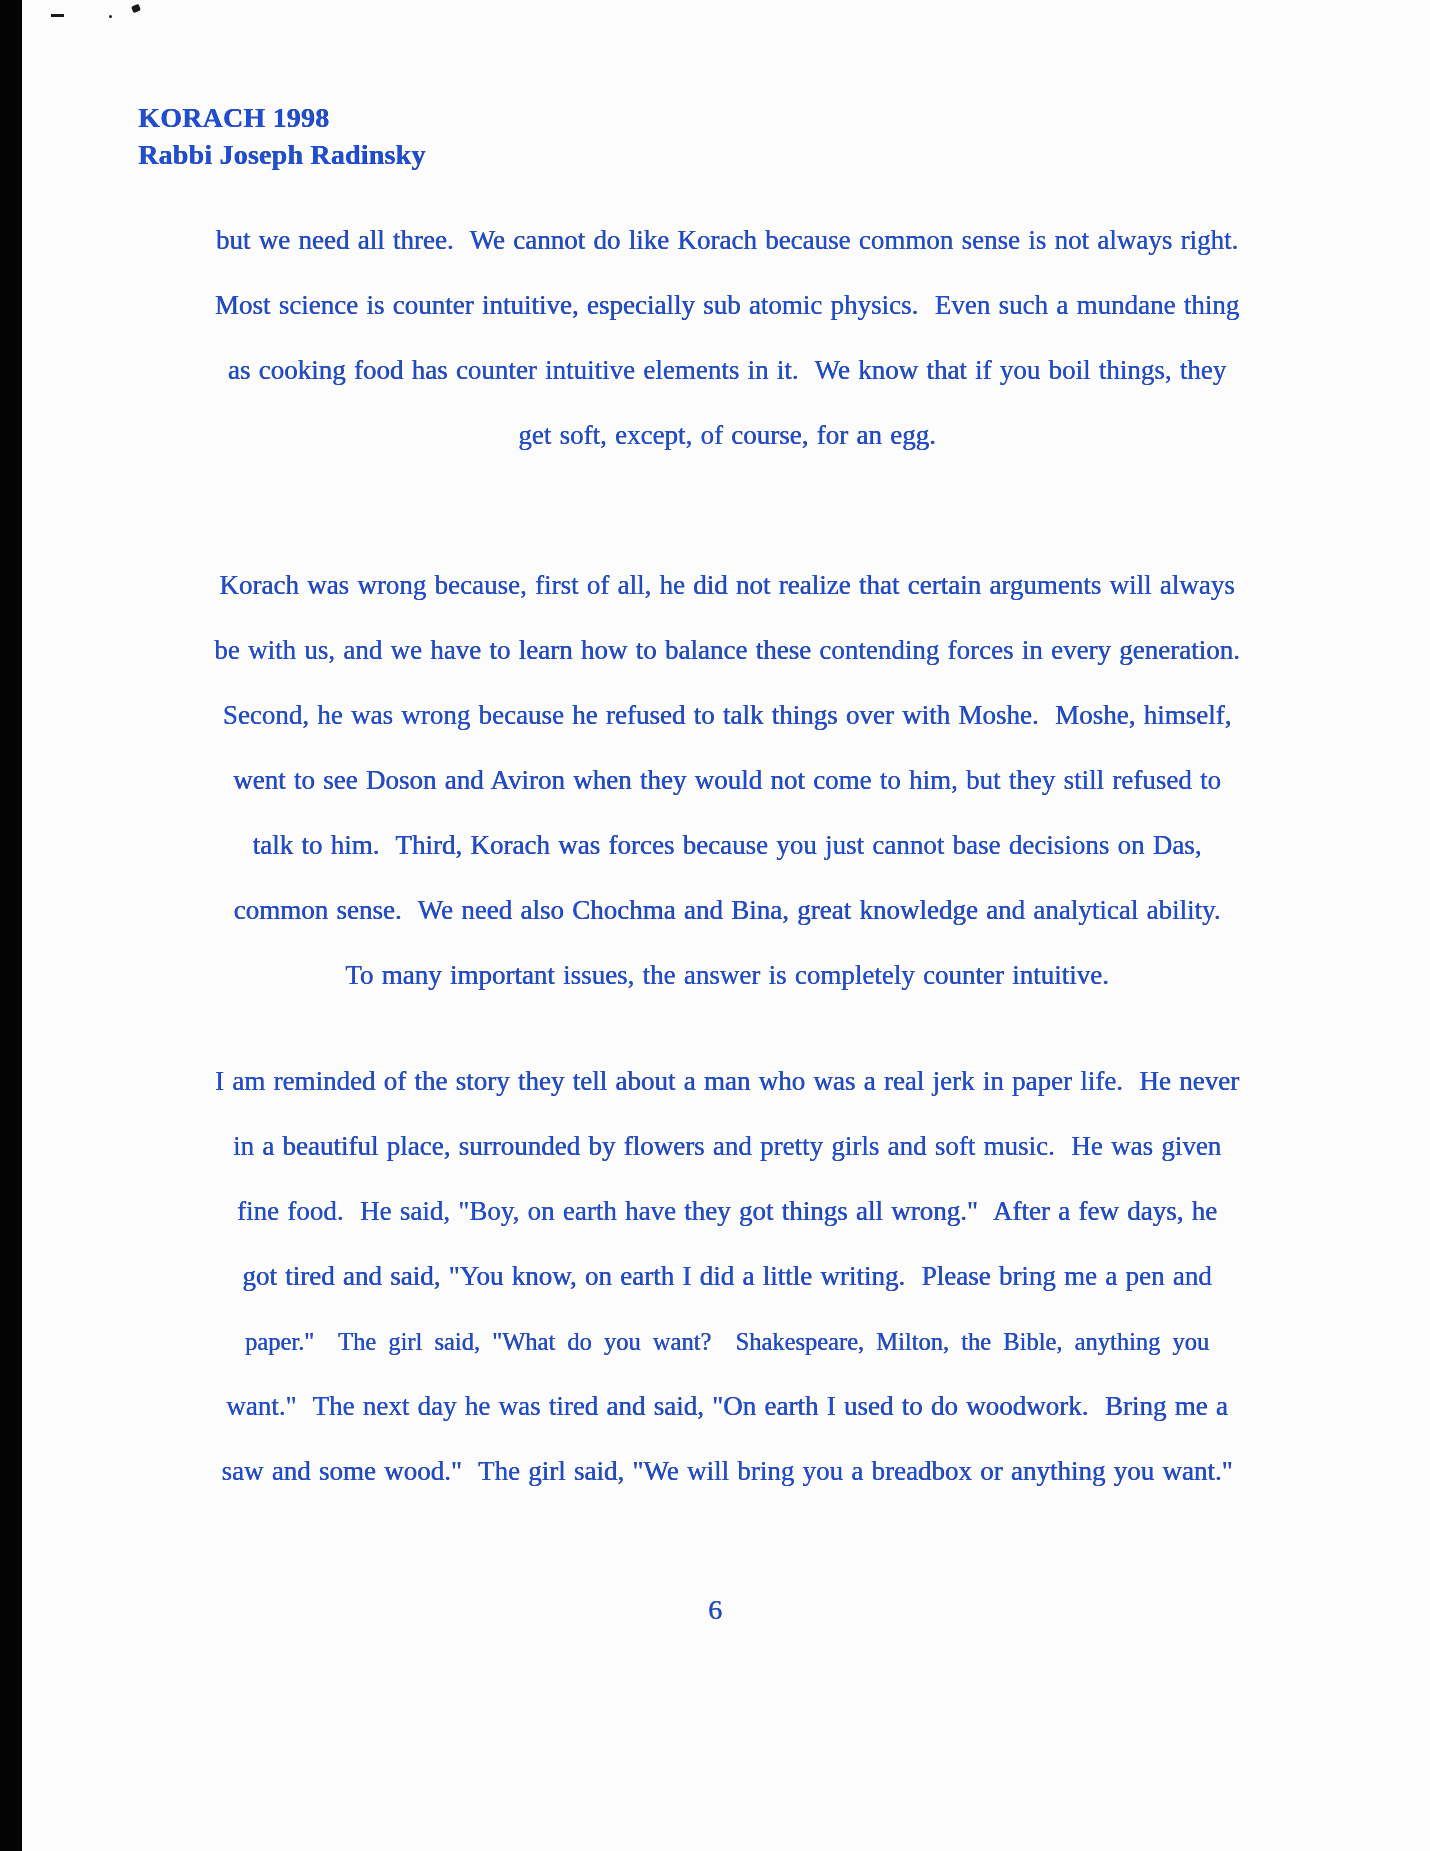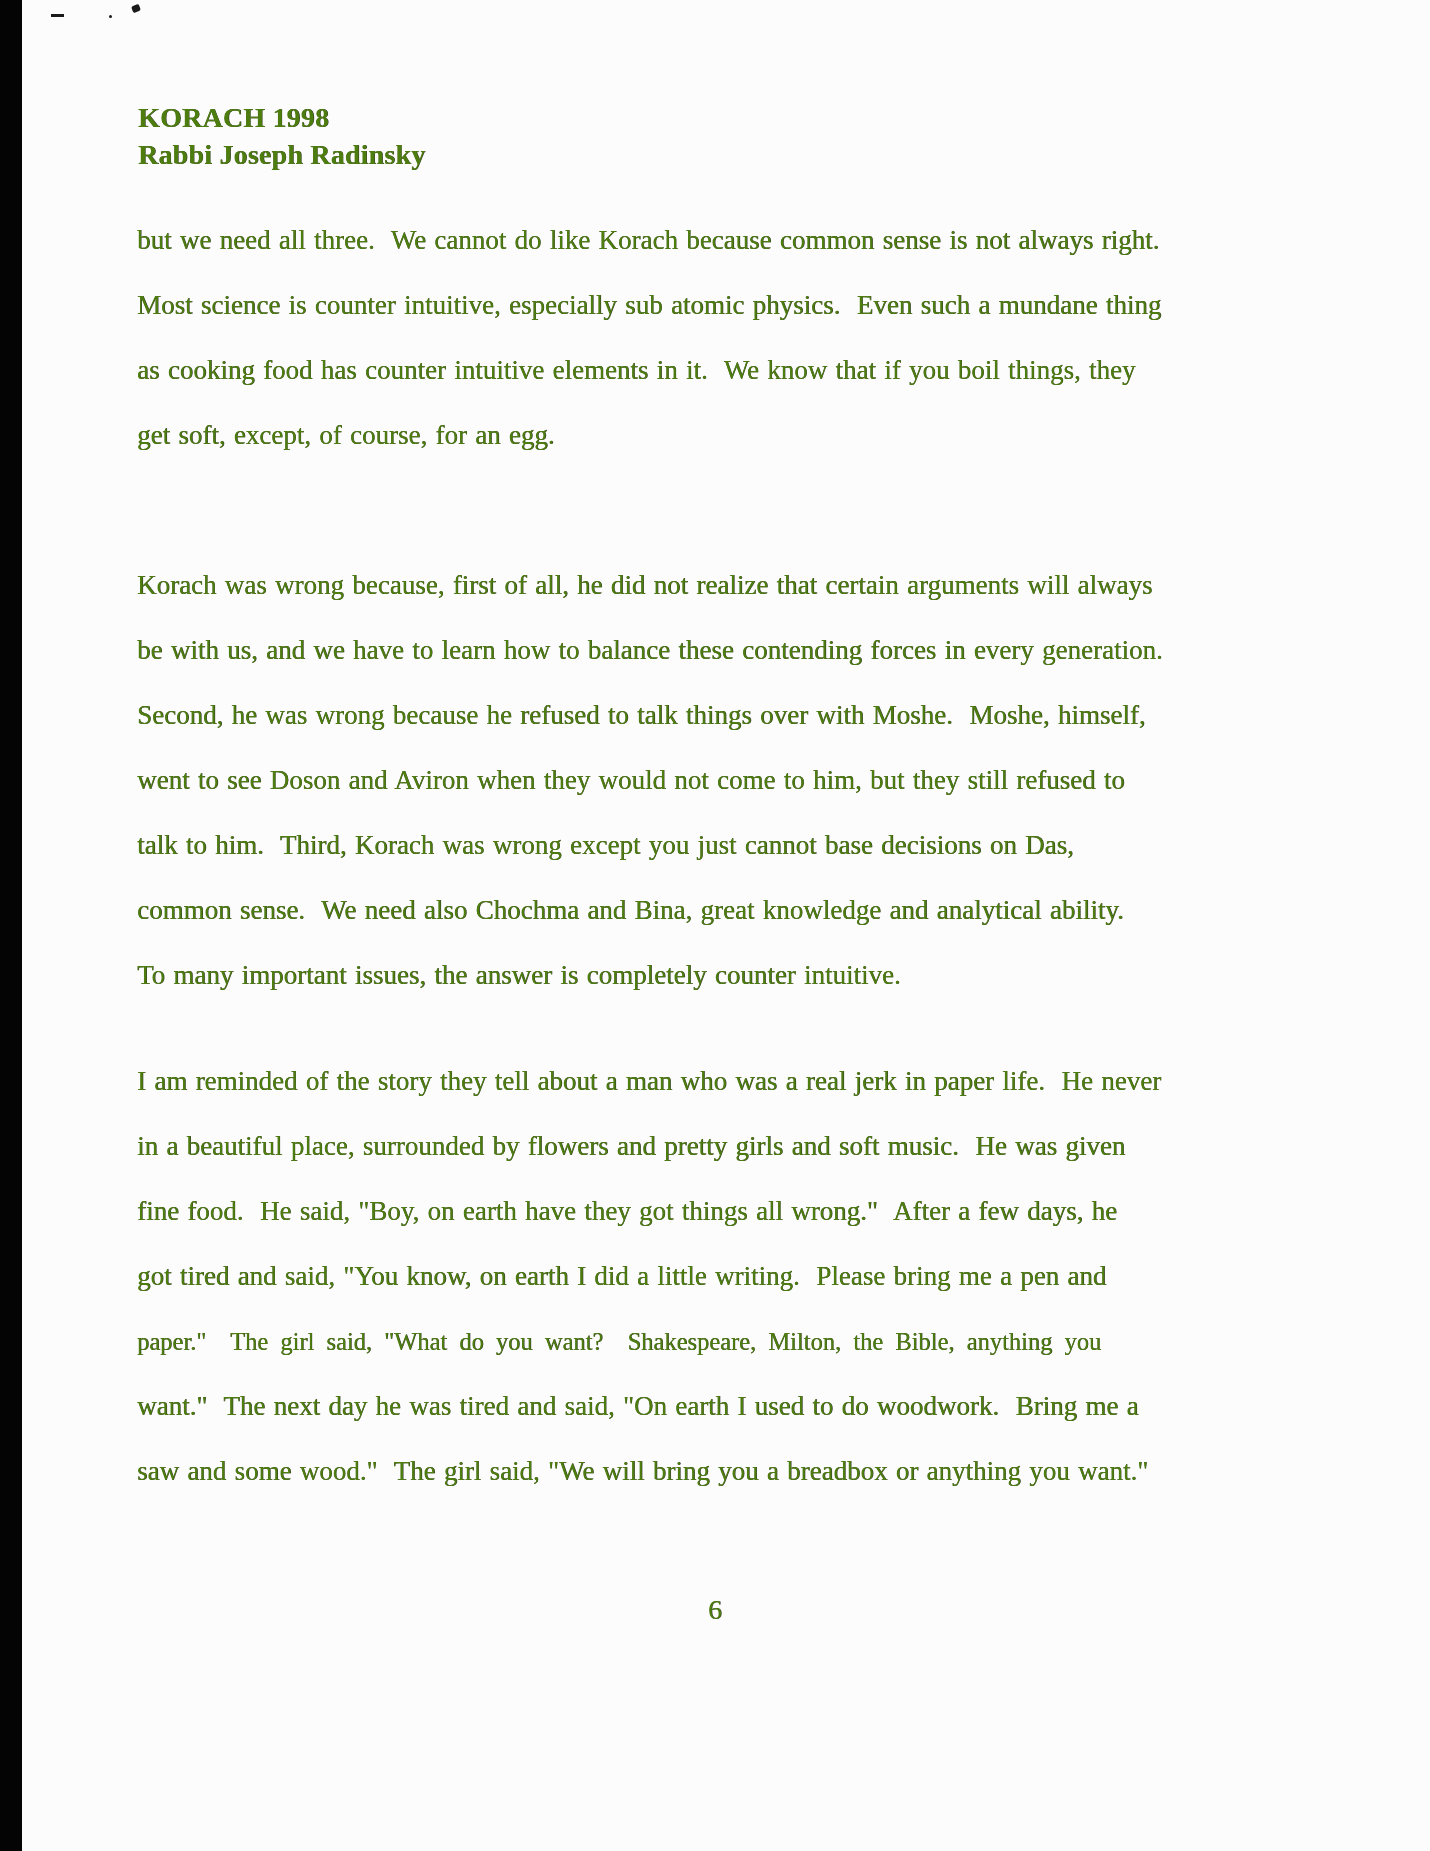--- a/index.html
+++ b/index.html
@@ -3,21 +3,21 @@
 <meta charset="utf-8">
 <style>
   html, body { margin: 0; padding: 0; background: #ffffff; }
   .page {
     position: relative;
     width: 1430px;
     height: 1851px;
     background: #fcfcfc;
     overflow: hidden;
     font-family: "Liberation Serif", "DejaVu Serif", serif;
-    color: #4d7c0f;
+    color: #1d4ed8;
     text-shadow: 0.4px 0.3px 0 rgba(0,0,0,0.8);
   }
   .edge-bar {
     position: absolute;
     left: 0; top: 0;
     width: 22px; height: 100%;
     background: #040404;
     text-shadow: none;
   }
   .speck { position: absolute; background: #1a1a1a; text-shadow: none; }
@@ -33,21 +33,21 @@
     letter-spacing: 0.2px;
   }
   .para {
     position: absolute;
     left: 137px;
     width: 1180px;
     font-size: 27px;
     line-height: 65px;
     word-spacing: 1.5px;
   }
-  .para .line { white-space: pre; }
+  .para .line { white-space: pre; text-align: center; }
   .para .line.alt { font-size: 24.5px; word-spacing: 6px; }
   .para.p1 { top: 208px; }
   .para.p2 { top: 553px; }
   .para.p3 { top: 1049px; }
   .page-footer {
     position: absolute;
     left: 0; top: 1594px;
     width: 1430px;
     text-align: center;
     font-size: 28px;
@@ -73,21 +73,21 @@
     <div class="line">Most science is counter intuitive, especially sub atomic physics.  Even such a mundane thing</div>
     <div class="line">as cooking food has counter intuitive elements in it.  We know that if you boil things, they</div>
     <div class="line">get soft, except, of course, for an egg.</div>
   </section>
 
   <section class="para p2">
     <div class="line">Korach was wrong because, first of all, he did not realize that certain arguments will always</div>
     <div class="line">be with us, and we have to learn how to balance these contending forces in every generation.</div>
     <div class="line">Second, he was wrong because he refused to talk things over with Moshe.  Moshe, himself,</div>
     <div class="line">went to see Doson and Aviron when they would not come to him, but they still refused to</div>
-    <div class="line">talk to him.  Third, Korach was wrong except you just cannot base decisions on Das,</div>
+    <div class="line">talk to him.  Third, Korach was forces because you just cannot base decisions on Das,</div>
     <div class="line">common sense.  We need also Chochma and Bina, great knowledge and analytical ability.</div>
     <div class="line">To many important issues, the answer is completely counter intuitive.</div>
   </section>
 
   <section class="para p3">
     <div class="line">I am reminded of the story they tell about a man who was a real jerk in paper life.  He never</div>
     <div class="line">in a beautiful place, surrounded by flowers and pretty girls and soft music.  He was given</div>
     <div class="line">fine food.  He said, "Boy, on earth have they got things all wrong."  After a few days, he</div>
     <div class="line">got tired and said, "You know, on earth I did a little writing.  Please bring me a pen and</div>
     <div class="line alt">paper."  The girl said, "What do you want?  Shakespeare, Milton, the Bible, anything you</div>

